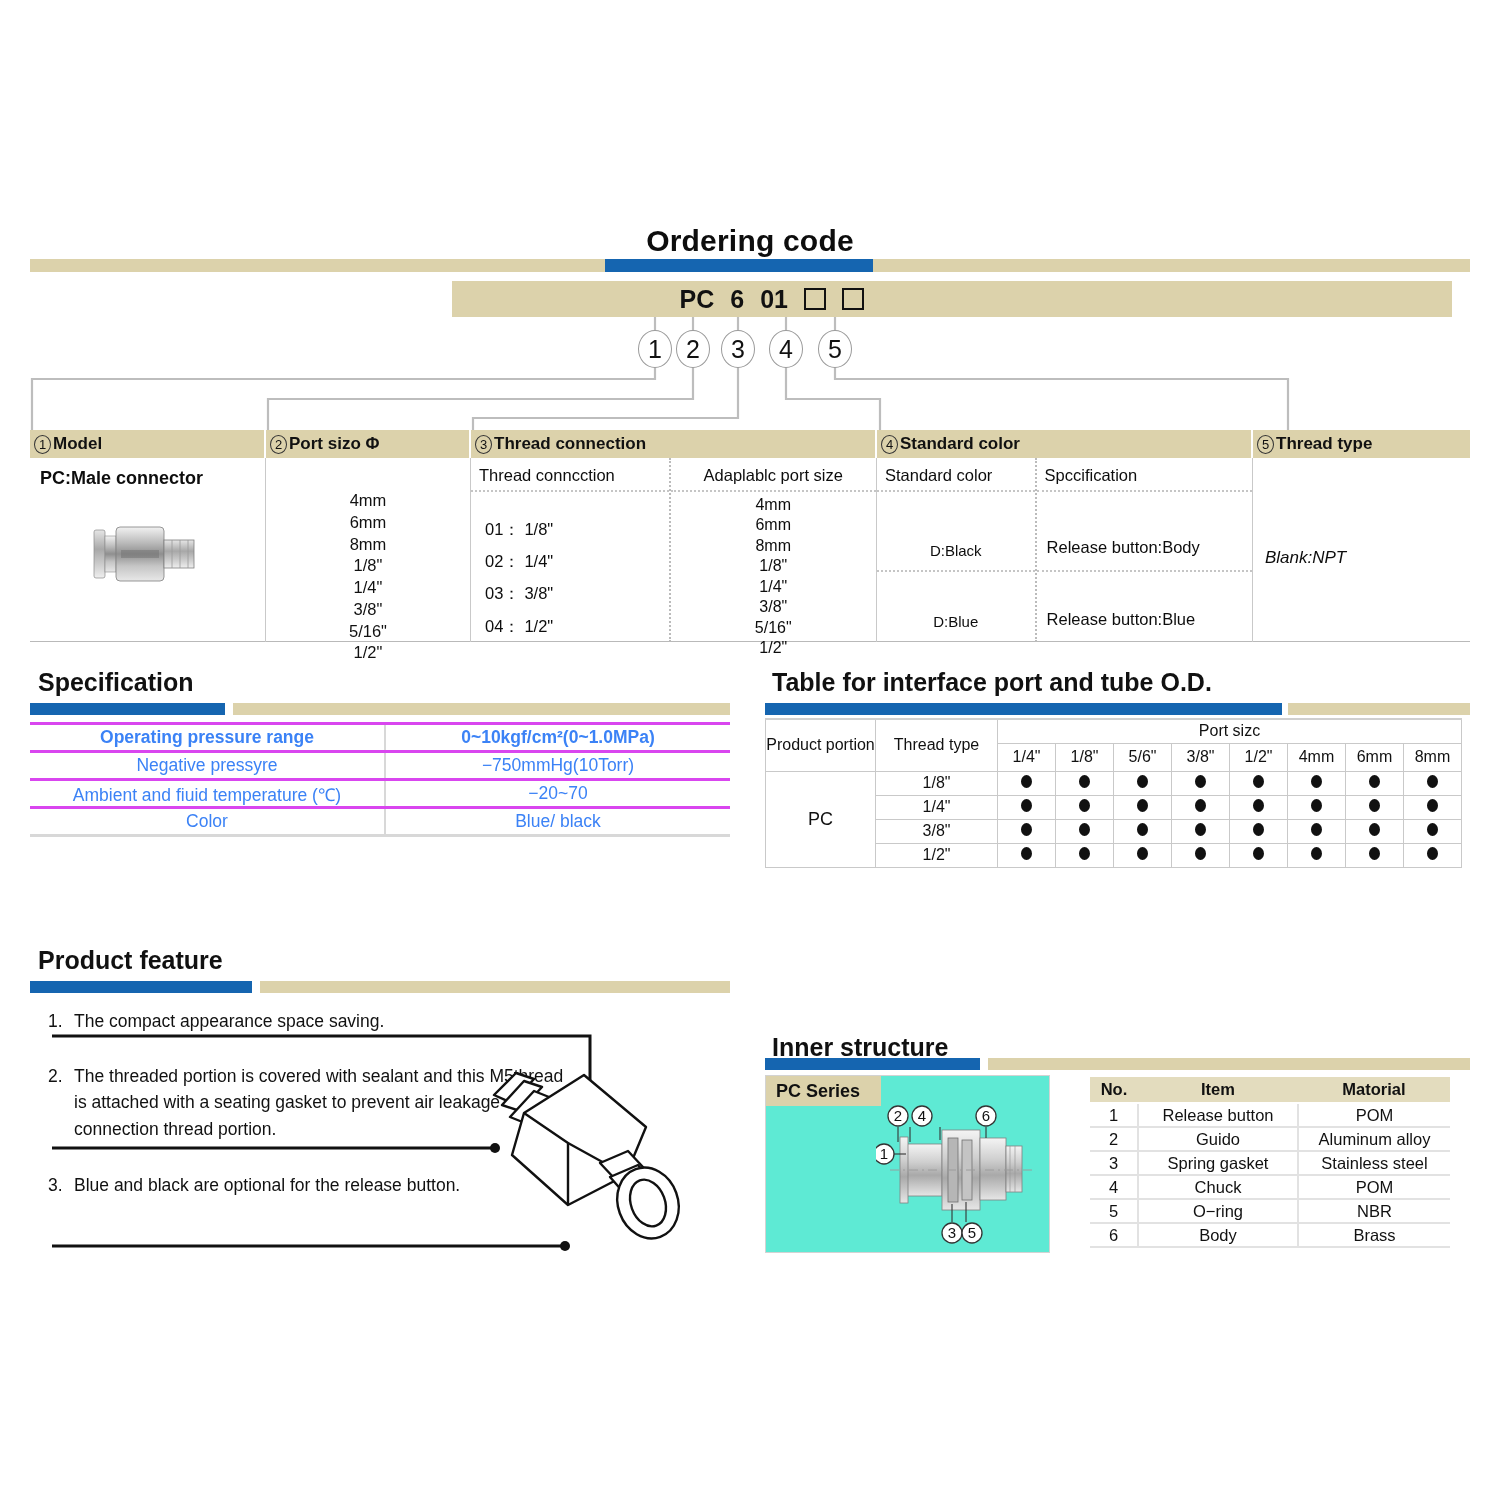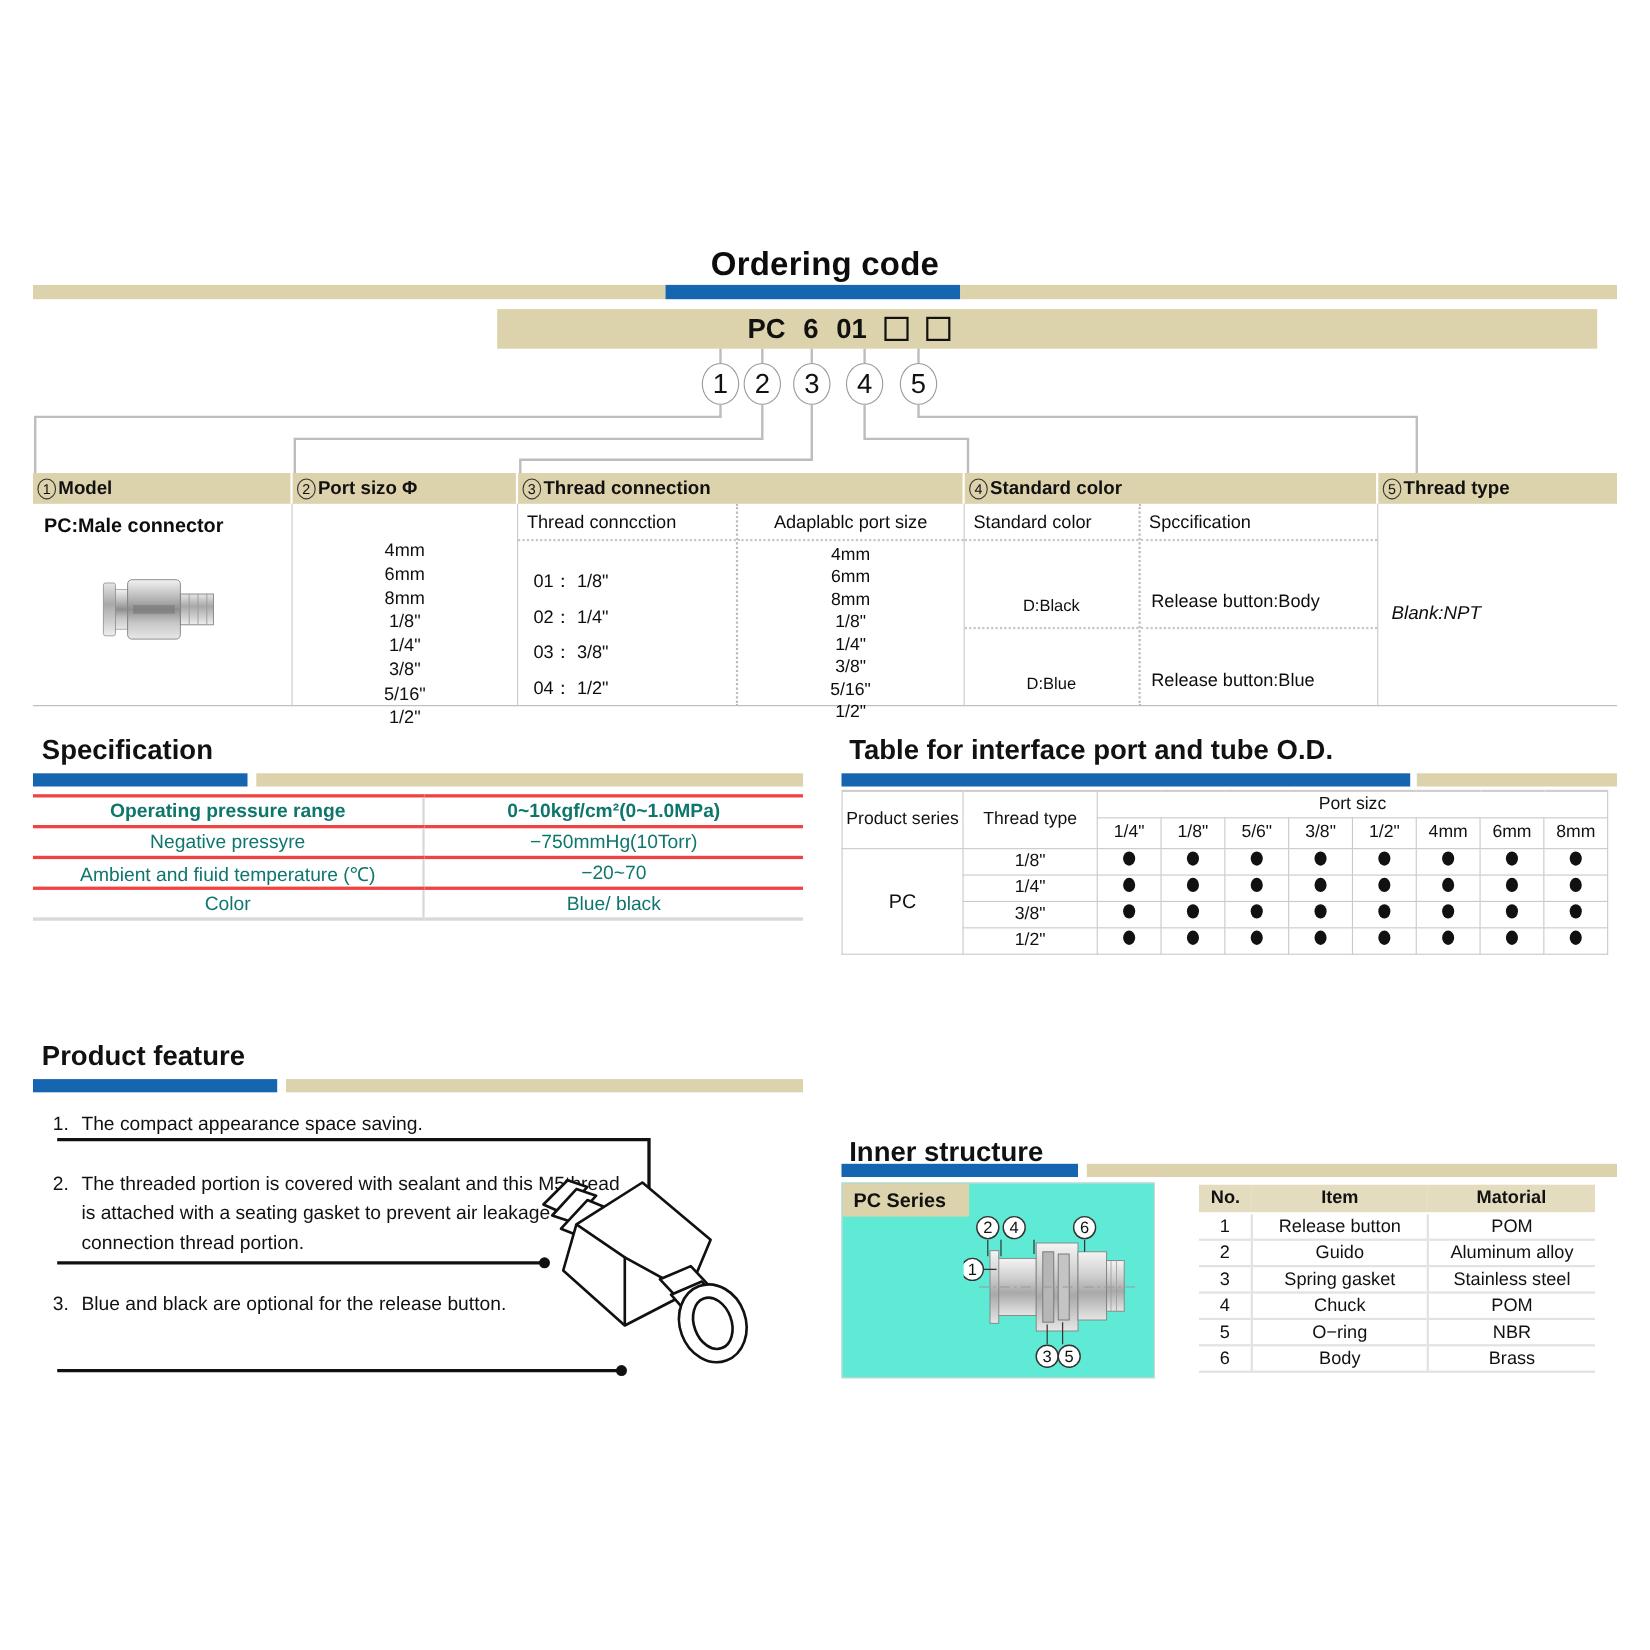--- a/index.html
+++ b/index.html
@@ -123,22 +123,22 @@
   .bar { position:absolute; height:12px; }
   .bar-blue { background:#1565b0; }
   .bar-tan  { background:#dcd2ab; }
 
   
   #spec-table {
     position:absolute; left:30px; top:722px; width:700px;
   }
   #spec-table table { border-collapse:collapse; width:700px; }
   #spec-table td {
-    border-top:3px solid #ef4444;
-    height:28px; font-size:17.5px; text-align:center; color:#0f766e;
+    border-top:3px solid #d946ef;
+    height:28px; font-size:17.5px; text-align:center; color:#3b82f6;
     padding:0 4px;
   }
   #spec-table tr:last-child td { border-bottom:3px solid #d8d8d8; }
   #spec-table td.k { width:355px; border-right:2px solid #d8d8d8; }
   #spec-table tr.bold td { font-weight:bold; }
 
   
   #port-table { position:absolute; left:765px; top:718px; width:700px; }
   #port-table table { border-collapse:collapse; }
   #port-table td, #port-table th {
@@ -384,21 +384,21 @@
 </div>
 
 <div class="sec-title" style="left:772px; top:668px;">Table for interface port and tube O.D.</div>
 <div class="bar bar-blue" style="left:765px; top:703px; width:517px;"></div>
 <div class="bar bar-tan" style="left:1288px; top:703px; width:182px;"></div>
 
 <div id="port-table">
   <table>
     <tbody>
       <tr>
-        <td class="pt-prod outer-top" rowspan="2">Product series</td>
+        <td class="pt-prod outer-top" rowspan="2">Product portion</td>
         <td class="pt-thr outer-top" rowspan="2">Thread type</td>
         <td class="outer-top" colspan="8" style="height:24px;">Port sizc</td>
       </tr>
       <tr>
         <td class="pt-size">1/4"</td>
         <td class="pt-size">1/8"</td>
         <td class="pt-size">5/6"</td>
         <td class="pt-size">3/8"</td>
         <td class="pt-size">1/2"</td>
         <td class="pt-size">4mm</td>

